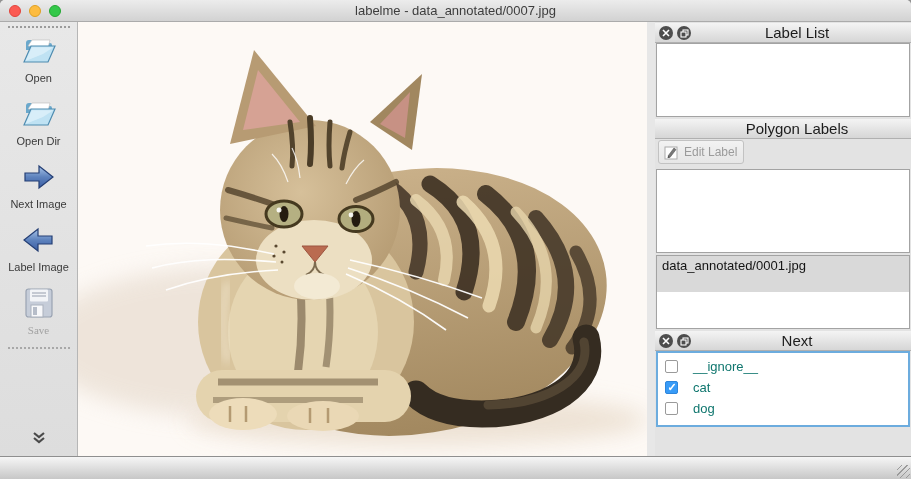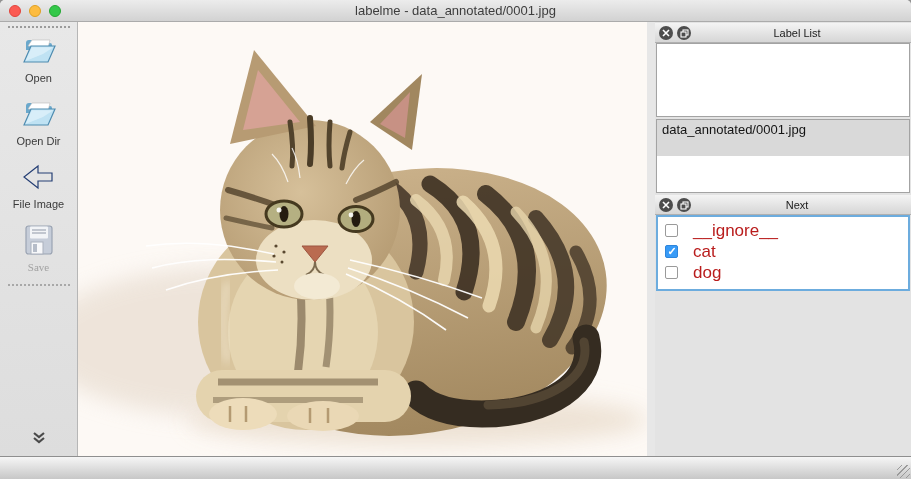--- a/index.html
+++ b/index.html
@@ -43,21 +43,21 @@
   .canvas svg { position:absolute; inset:0; width:100%; height:100%; }
   .splitter { width:8px; background:#e7e7e7; flex-shrink:0; }
   
   .dockarea { width:256px; background:#e3e3e3; flex-shrink:0; display:flex; flex-direction:column; padding-top:1px; }
   .dock { margin-bottom:2px; }
   .dock-header {
     height:20px; background:linear-gradient(#f4f4f4,#d6d6d6);
     border-bottom:1px solid #b0b0b0; position:relative;
     display:flex; align-items:center; justify-content:center;
   }
-  .dock-title { font-size:11px; color:#1c1c1c;padding-left:28px; }
+  .dock-title { font-size:15px; color:#1c1c1c;padding-left:28px; }
   .dock-btns { position:absolute; left:4px; top:3px; display:flex; gap:4px; }
   .dock-btn {
     width:14px; height:14px; border-radius:50%; background:#4d4d4d;
     display:flex; align-items:center; justify-content:center; cursor:pointer;
   }
   .listbox { background:#ffffff; border:1px solid #a3a3a3; margin:0 1px; overflow:hidden; }
   .lb-label { height:74px; }
   .lb-poly  { height:84px; margin-top:4px; }
   .lb-file  { height:74px; }
   .lb-flags { height:76px; border:2px solid #6cacde; margin-bottom:0; }
@@ -68,42 +68,42 @@
     display:flex; align-items:center; gap:5px; padding-left:5px;
   }
   .edit-btn span { font-size:12px; color:#9b9b9b; }
   .file-row { height:36px; line-height:19px; font-size:13px; color:#141414; padding-left:5px; white-space:nowrap; }
   .file-row.selected { background:#d9d9d9; }
   .flag-row { height:21px; display:flex; align-items:center; padding-left:7px; }
   .flag-row:first-child { margin-top:3px; }
   .cb { width:13px; height:13px; border:1px solid #9a9a9a; border-radius:2px; background:#fff; margin-right:15px; position:relative; }
   .cb.checked { background:#389bf7; border-color:#2e85db; }
   .cb.checked::after { content:"\2713"; position:absolute; left:1.5px; top:-1.5px; color:#fff; font-size:11px; font-weight:bold; }
-  .flag-row .flabel { font-size:17px; color:#b91c1c; }
+  .flag-row .flabel { font-size:13px; color:#0f766e; }
   .dock-fill { flex:1; }
   
   .statusbar {
     height:23px; background:linear-gradient(#f6f6f6,#c7c7c7);
     border-top:1px solid #8f8f8f; position:relative;
   }
   .grip { position:absolute; right:1px; bottom:1px; width:13px; height:13px;
     background:repeating-linear-gradient(135deg, transparent 0 3px, #9a9a9a 3px 4px); }
 </style>
 </head>
 <body>
 
 <div class="window">
 
   <div class="titlebar">
     <div class="lights">
       <div class="light red"></div>
       <div class="light yellow"></div>
       <div class="light green"></div>
     </div>
-    <div class="title">labelme - data_annotated/0001.jpg</div>
+    <div class="title">labelme - data_annotated/0007.jpg</div>
   </div>
 
   <div class="content">
 
     <div class="toolbar">
       <div class="tb-handle"></div>
 
       <div class="tool">
         <div class="ticon">
           <svg width="36" height="34" viewBox="0 0 36 34">
@@ -121,28 +121,43 @@
           <svg width="36" height="34" viewBox="0 0 36 34">
             <path d="M5 9 q0 -3 3 -3 h8 l3 3 h10 q2 0 2 2 v5 H5 Z" fill="#6aa8cc"></path>
             <path d="M7 12 l4 -6 h18 l-2 8 Z" fill="#ffffff" stroke="#bbb" stroke-width="0.6"></path>
             <path d="M3 28 L10 12 h24 L27 28 Z" fill="#bfe2f3" stroke="#4f8cb0" stroke-width="1.2"></path>
             <path d="M4.5 27 L10.8 13.2 h21.5 L22 20 Z" fill="#dff1fa" opacity="0.8"></path>
           </svg>
         </div>
         <div class="tlabel">Open Dir</div>
       </div>
 
+      <div class="tool">
+        <div class="ticon">
+          <svg width="34" height="30" viewBox="0 0 34 30">
+            <defs>
+                <linearGradient id="arg" x1="0" y1="0" x2="0" y2="1">
+              <stop offset="0" stop-color="#a8c4e8"></stop>
+                  <stop offset="0.5" stop-color="#5d82bd"></stop>
+                  <stop offset="1" stop-color="#3a5da3"></stop>
+            </linearGradient>
+              </defs>
+            <polygon points="3,11 17,11 17,4 31,15 17,26 17,19 3,19" fill="url(#arg)" stroke="#243e74" stroke-width="1.2"></polygon>
+          </svg>
+        </div>
+        <div class="tlabel">Next Image</div>
+      </div>
 
       <div class="tool">
         <div class="ticon">
           <svg width="34" height="30" viewBox="0 0 34 30">
             <polygon points="31,11 17,11 17,4 3,15 17,26 17,19 31,19" fill="url(#arg)" stroke="#243e74" stroke-width="1.2"></polygon>
           </svg>
         </div>
-        <div class="tlabel">File Image</div>
+        <div class="tlabel">Label Image</div>
       </div>
 
       <div class="tool disabled">
         <div class="ticon">
           <svg width="34" height="34" viewBox="0 0 34 34">
             <rect x="4" y="3" width="26" height="28" rx="2.5" fill="#c6cdd9" stroke="#9aa3b2" stroke-width="1.2"></rect>
             <rect x="8" y="3.5" width="18" height="12" rx="1" fill="#f2f4f7"></rect>
             <line x1="10" y1="7" x2="24" y2="7" stroke="#b0b7c2" stroke-width="1.4"></line>
             <line x1="10" y1="10" x2="24" y2="10" stroke="#b0b7c2" stroke-width="1.4"></line>
             <rect x="9" y="19" width="12" height="12" fill="#f7f8fa" stroke="#aab1bd" stroke-width="1"></rect>
@@ -283,20 +298,36 @@
                   <rect x="3" y="1" width="5" height="5" fill="none" stroke="#fff" stroke-width="1.1"></rect>
                   <rect x="1" y="3" width="5" height="5" fill="#4d4d4d" stroke="#fff" stroke-width="1.1"></rect>
                 </svg>
             </div>
           </div>
           <div class="dock-title">Label List</div>
         </div>
         <div class="listbox lb-label"></div>
       </div>
 
+      <div class="dock">
+        <div class="dock-header">
+          <div class="dock-title">Polygon Labels</div>
+        </div>
+        <div class="edit-row">
+          <div class="edit-btn">
+            <svg width="15" height="15" viewBox="0 0 15 15">
+              <rect x="1" y="2" width="12" height="12" fill="#fdfdfd" stroke="#aaa" stroke-width="1"></rect>
+              <path d="M4 11 L10 3 L12 4.6 L6 12.4 Z" fill="#777" stroke="#555" stroke-width="0.6"></path>
+              <path d="M4 11 L3.6 13 L6 12.4 Z" fill="#333"></path>
+            </svg>
+            <span>Edit Label</span>
+          </div>
+        </div>
+        <div class="listbox lb-poly"></div>
+      </div>
 
       <div class="dock">
         <div class="listbox lb-file">
           <div class="file-row selected">data_annotated/0001.jpg</div>
         </div>
       </div>
 
       <div class="dock">
         <div class="dock-header">
           <div class="dock-btns">

